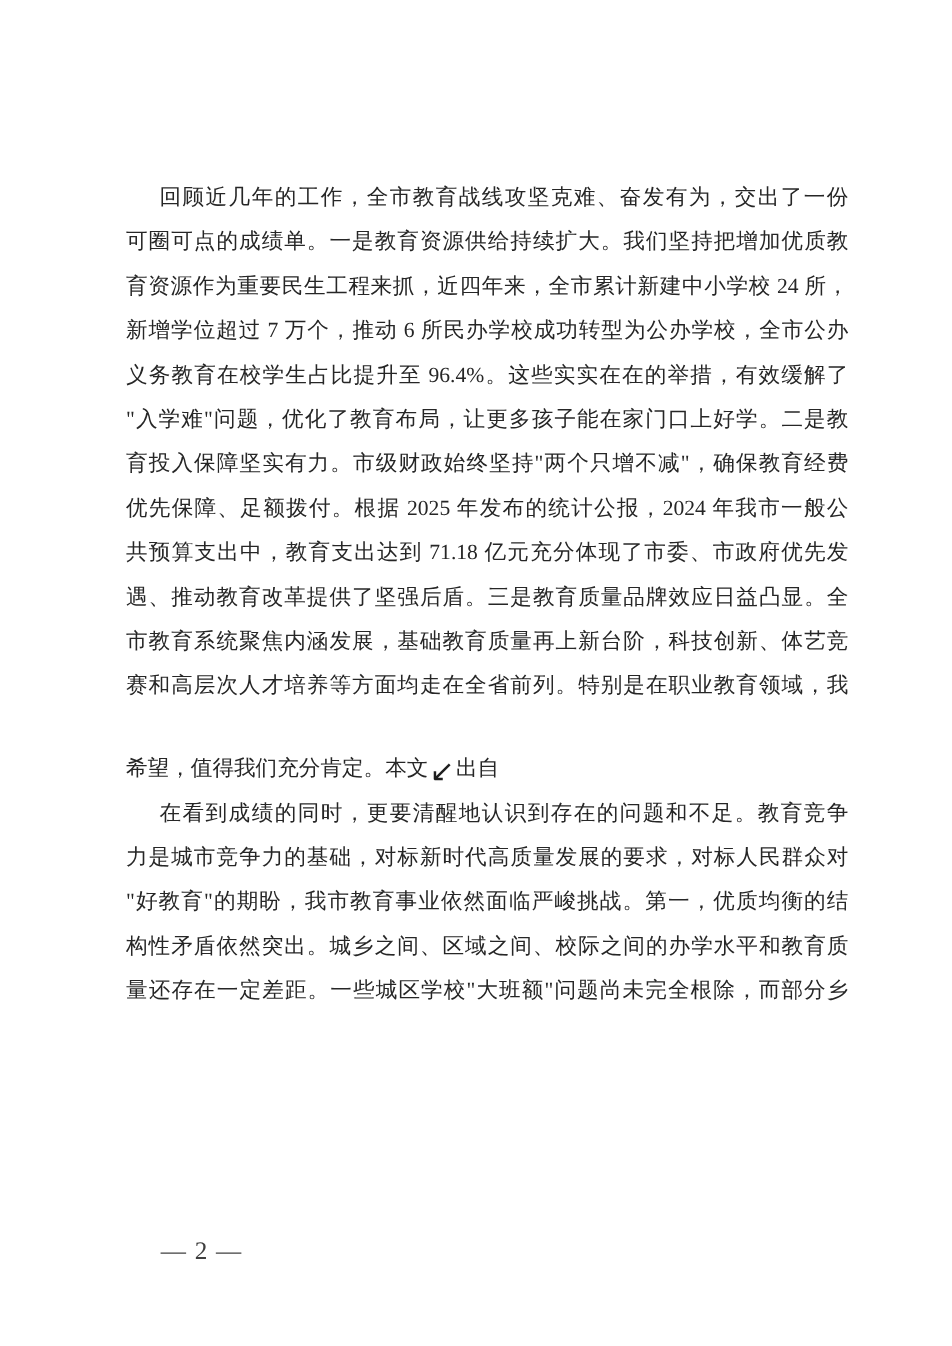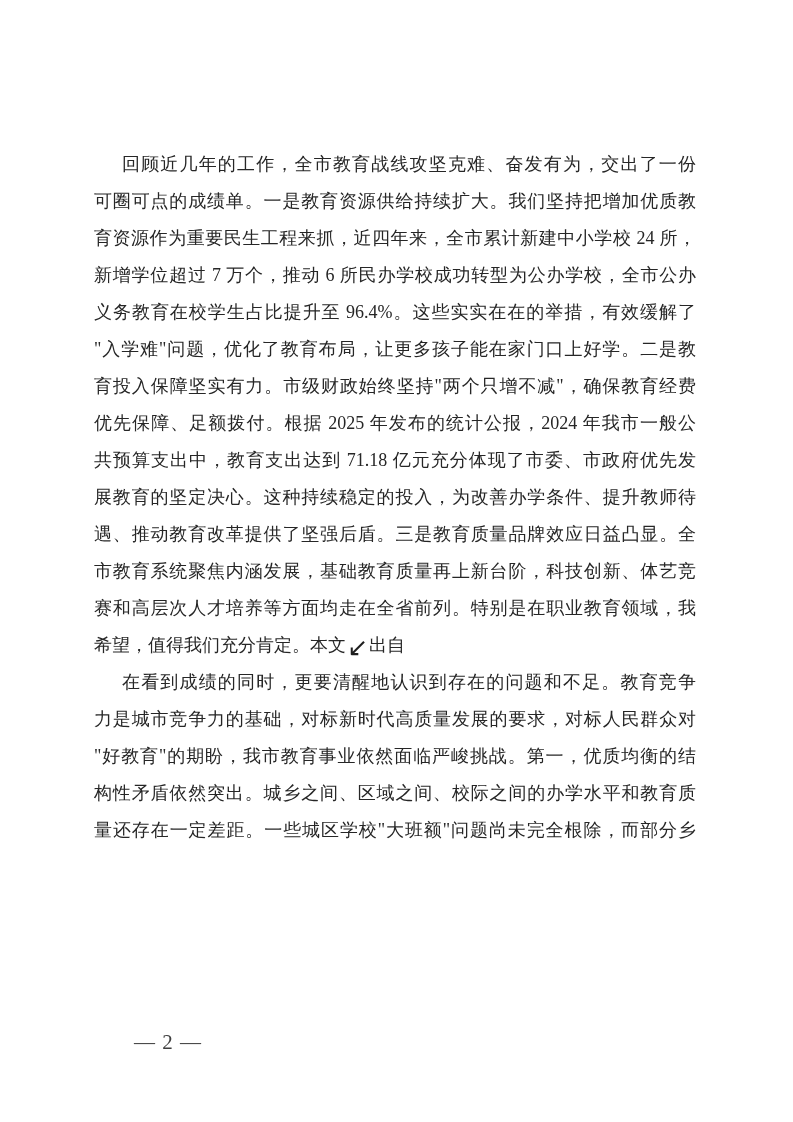--- a/index.html
+++ b/index.html
@@ -11,38 +11,39 @@
     position: relative;
     width: 793px;
     height: 1122px;
     background: #ffffff;
     overflow: hidden;
     font-family: "Liberation Serif", "DejaVu Serif", serif;
     color: #262626;
   }
   .text-block {
     position: absolute;
-    left: 94px;
+    left: 105px;
     top: 146px;
     width: 602px;
   }
   .line {
     height: 37px;
     line-height: 37px;
     font-size: 18px;
     text-align: justify;
     text-align-last: justify;
     white-space: nowrap;
     overflow: visible;
   }
   .line.indent {
     padding-left: 28px;
   }
   .line.short {
     text-align-last: left;
+    margin-top: 32px;
   }
   .arrow-mark {
     font-family: "DejaVu Sans", sans-serif;
     font-size: 25px;
     display: inline-block;
     vertical-align: -5px;
     line-height: 18px;
     margin: 0 1px;
     color: #1e1e1e;
   }
@@ -65,21 +66,20 @@
     <div>
       <div class="line indent">回顾近几年的工作，全市教育战线攻坚克难、奋发有为，交出了一份</div>
       <div class="line">可圈可点的成绩单。一是教育资源供给持续扩大。我们坚持把增加优质教</div>
       <div class="line">育资源作为重要民生工程来抓，近四年来，全市累计新建中小学校 24 所，</div>
       <div class="line">新增学位超过 7 万个，推动 6 所民办学校成功转型为公办学校，全市公办</div>
       <div class="line">义务教育在校学生占比提升至 96.4%。这些实实在在的举措，有效缓解了</div>
       <div class="line">"入学难"问题，优化了教育布局，让更多孩子能在家门口上好学。二是教</div>
       <div class="line">育投入保障坚实有力。市级财政始终坚持"两个只增不减"，确保教育经费</div>
       <div class="line">优先保障、足额拨付。根据 2025 年发布的统计公报，2024 年我市一般公</div>
       <div class="line">共预算支出中，教育支出达到 71.18 亿元充分体现了市委、市政府优先发</div>
-      <div class="line">展教育的坚定决心。这种持续稳定的投入，为改善办学条件、提升教师待</div>
       <div class="line">遇、推动教育改革提供了坚强后盾。三是教育质量品牌效应日益凸显。全</div>
       <div class="line">市教育系统聚焦内涵发展，基础教育质量再上新台阶，科技创新、体艺竞</div>
       <div class="line">赛和高层次人才培养等方面均走在全省前列。特别是在职业教育领域，我</div>
       <div class="line short">
         <span>希望，值得我们充分肯定。本文</span><span class="arrow-mark">↙</span><span>出自</span>
       </div>
     </div>
 
     <div>
       <div class="line indent">在看到成绩的同时，更要清醒地认识到存在的问题和不足。教育竞争</div>

